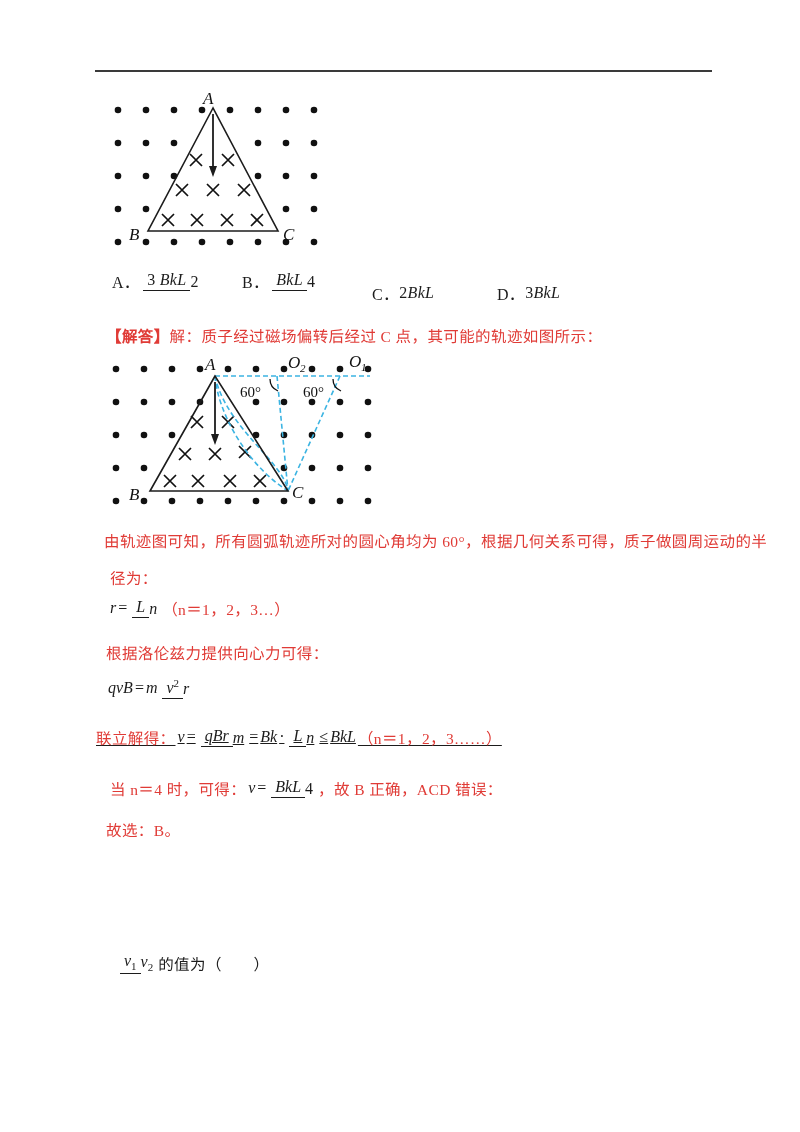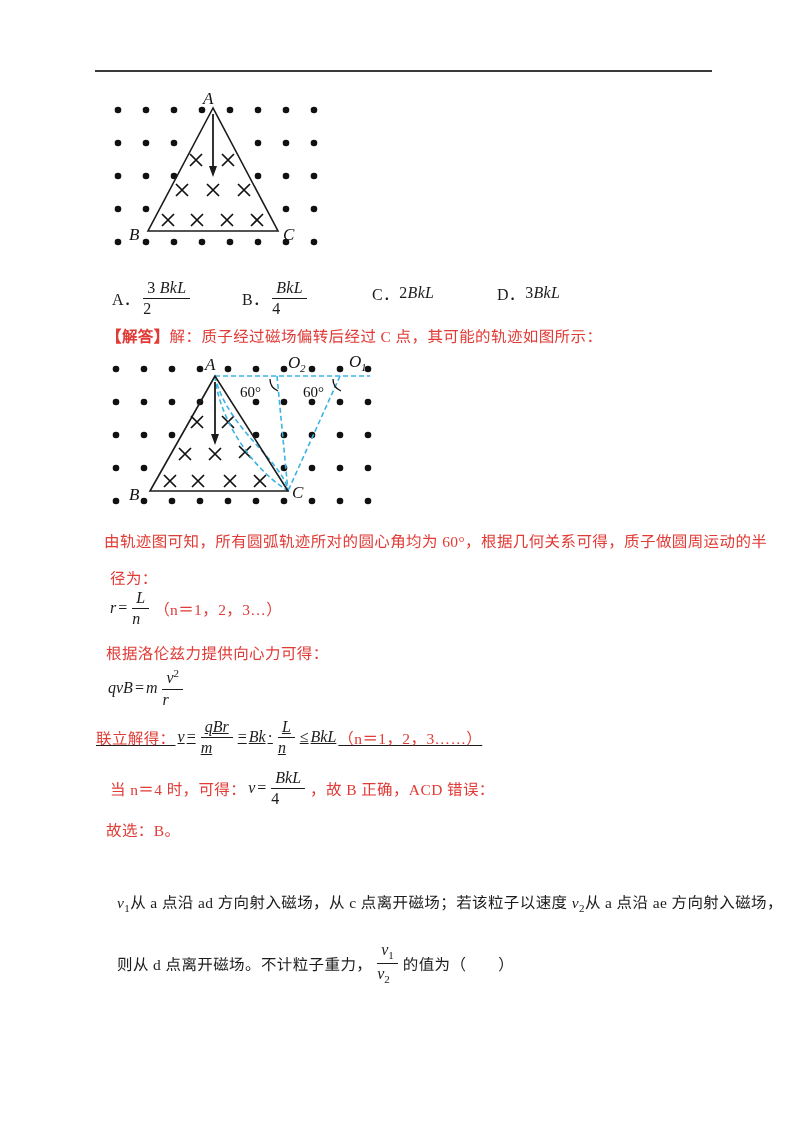--- a/index.html
+++ b/index.html
@@ -6,22 +6,22 @@
   .page{position:relative;width:800px;height:1132px;background:#fff;overflow:hidden;
         font-family:"Liberation Serif","DejaVu Serif",serif;color:#1c1c1c;}
   .abs{position:absolute;white-space:nowrap;}
   .red{color:#e03b36;}
   .bold{font-weight:bold;font-family:Liberation Mono, monospace;}
   .txt{font-size:15.5px;letter-spacing:0.4px;}
   .hrule{position:absolute;left:95px;top:70px;width:617px;height:2px;background:#3a3a3a;}
   .mline{display:inline-flex;align-items:center;gap:2px;font-size:16px;}
   .mline .chunk{white-space:pre;}
   i{font-family:"Liberation Serif","DejaVu Serif",serif;}
-  .frac{display:inline-flex;flex-direction:column;align-items:flex-start;vertical-align:middle;
-        margin:12px 3px;line-height:1.12;font-size:16px;}
+  .frac{display:inline-flex;flex-direction:row;align-items:center;vertical-align:middle;
+        margin:4px 3px;line-height:1.12;font-size:16px;}
   .frac .num{border-bottom:1.4px solid currentColor;padding:0 4px 1px 4px;text-align:center;}
   .frac .den{padding-top:1px;text-align:center;}
   sup{font-size:11px;}
   sub{font-size:11px;}
   .opt{position:absolute;display:inline-flex;align-items:center;font-size:16px;letter-spacing:0.3px;}
   svg text{font-family:"Liberation Serif","DejaVu Serif",serif;}
   .svgl{font-style:italic;font-size:17px;fill:#111;}
   .svgsub{font-style:italic;font-size:11px;fill:#111;}
   .svgangle{font-style:normal;font-size:15px;fill:#111;}
 </style>
@@ -252,25 +252,21 @@
     <span class="chunk">=</span>
     <span class="frac">
       <span class="num"><i>BkL</i></span>
       <span class="den">4</span>
     </span>
     <span class="chunk red txt">，故 B 正确，ACD 错误：</span>
   </div>
 
   <div class="abs txt red" style="left:106px;top:818px;">故选：B。</div>
 
-  <div class="abs txt" style="left:117px;top:890px;">
-    <i>v</i><sub>1</sub><span>从 a 点沿 ad 方向射入磁场，从 c 点离开磁场；若该粒子以速度 </span><i>v</i><sub>2</sub><span>从 a 点沿 ae 方向射入磁场，</span>
-  </div>
   <div class="abs mline" style="left:117px;top:940px;height:46px;">
-    <span class="chunk txt">则从 d 点离开磁场。不计粒子重力，</span>
     <span class="frac">
       <span class="num"><i>v</i><sub>1</sub></span>
       <span class="den"><i>v</i><sub>2</sub></span>
     </span>
     <span class="chunk txt">的值为（　　）</span>
   </div>
 
 </div>
 
 </body></html>

